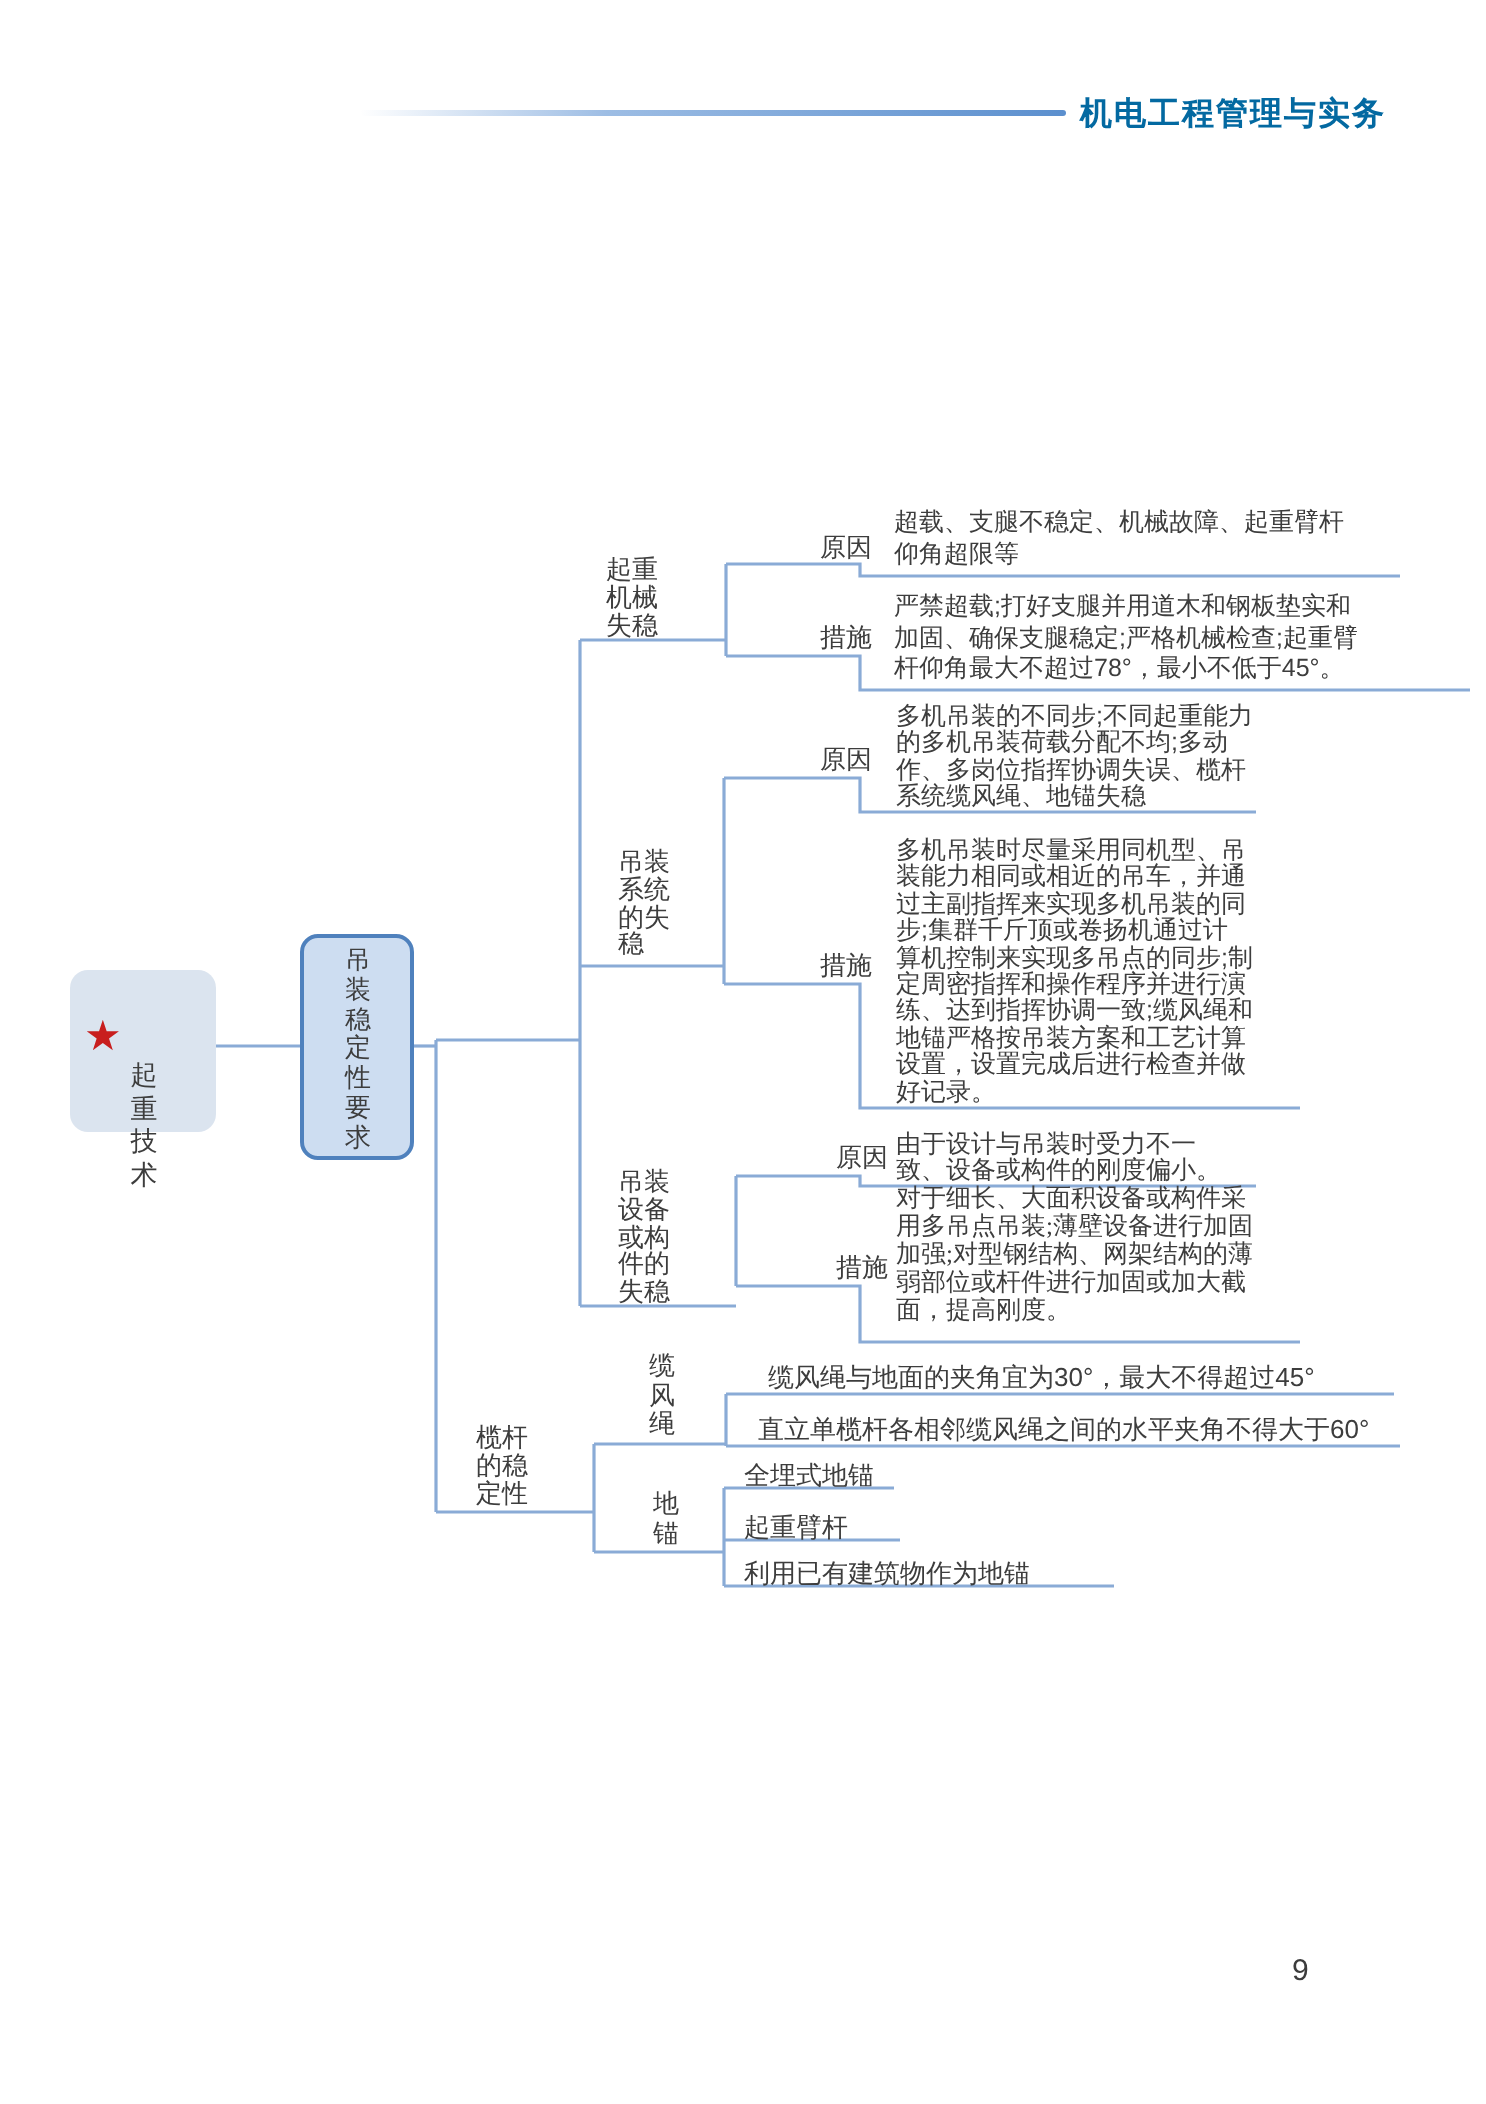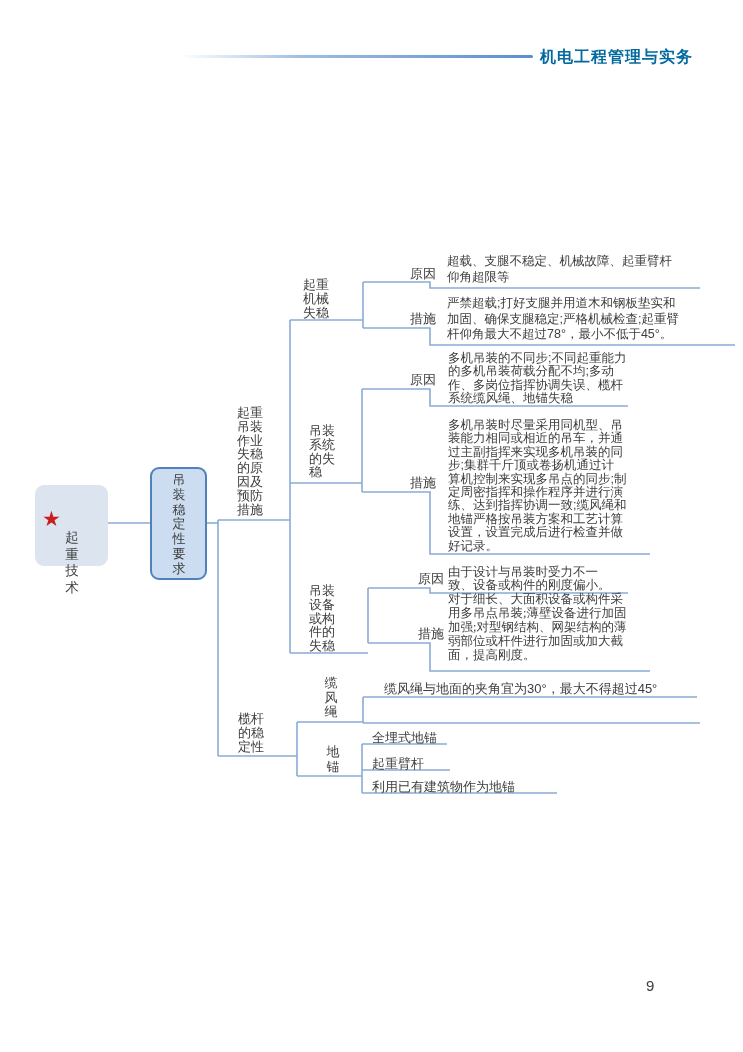--- a/index.html
+++ b/index.html
@@ -104,21 +104,20 @@
     <line x1="362" y1="793" x2="557" y2="793"></line>
   </svg>
 
   <div class="root-box"></div>
   <div class="star">★</div>
   <div class="root-label">起重技术</div>
 
   <div class="topic-box"></div>
   <div class="topic-label">吊装稳定性要求</div>
 
-  <div class="abs vlabel2" style="left:237px;top:406px;">起重吊装作业失稳的原因及预防措施</div>
 
   <div class="abs vlabel2" style="left:303px;top:278px;">起重机械失稳</div>
   <div class="abs cm-label" style="left:378px;top:265px;">原因</div>
   <div class="abs content" style="left:447px;top:254px;width:300px;line-height:15.5px;">超载、支腿不稳定、机械故障、起重臂杆
 仰角超限等</div>
   <div class="abs cm-label" style="left:378px;top:310px;">措施</div>
   <div class="abs content" style="left:447px;top:296px;width:300px;line-height:15.5px;">严禁超载;打好支腿并用道木和钢板垫实和
 加固、确保支腿稳定;严格机械检查;起重臂
 杆仰角最大不超过78°，最小不低于45°。</div>
 
@@ -148,20 +147,21 @@
   <div class="abs content" style="left:448px;top:592px;width:210px;line-height:14px;font-family:Liberation Serif, serif;">对于细长、大面积设备或构件采
 用多吊点吊装;薄壁设备进行加固
 加强;对型钢结构、网架结构的薄
 弱部位或杆件进行加固或加大截
 面，提高刚度。</div>
 
   <div class="abs vlabel2" style="left:238px;top:712px;line-height:14.2px;">榄杆的稳定性</div>
 
   <div class="abs vlabel1" style="left:313px;top:676px;line-height:14.7px;">缆风绳</div>
   <div class="abs leaf" style="left:384px;top:680px;">缆风绳与地面的夹角宜为30°，最大不得超过45°</div>
+  <div class="abs leaf" style="left:379px;top:706px;">直立单榄杆各相邻缆风绳之间的水平夹角不得大于60°</div>
 
   <div class="abs vlabel1" style="left:315px;top:745px;line-height:14.5px;">地锚</div>
   <div class="abs leaf" style="left:372px;top:729px;">全埋式地锚</div>
   <div class="abs leaf" style="left:372px;top:755px;">起重臂杆</div>
   <div class="abs leaf" style="left:372px;top:778px;">利用已有建筑物作为地锚</div>
 
   <div class="page-num">9</div>
 
 </div>
 

